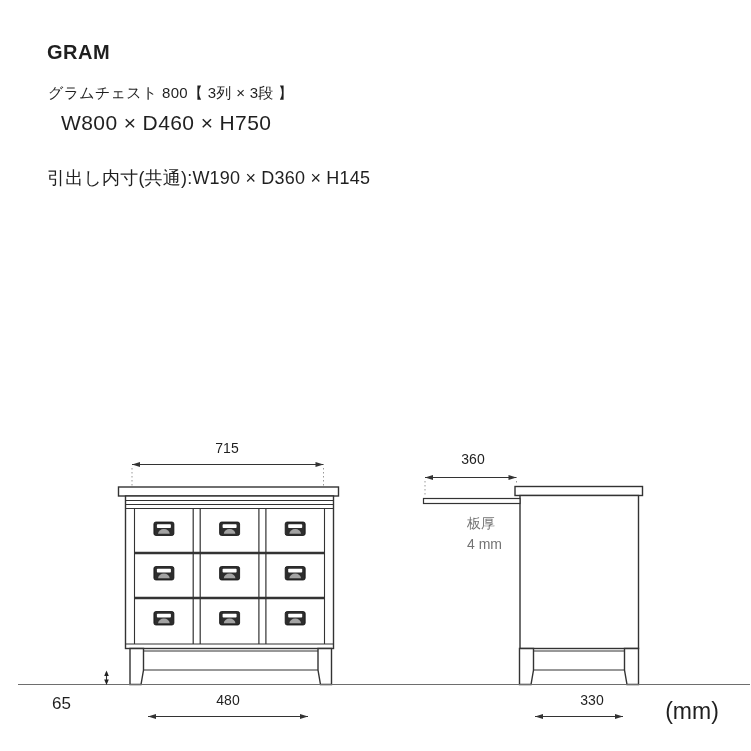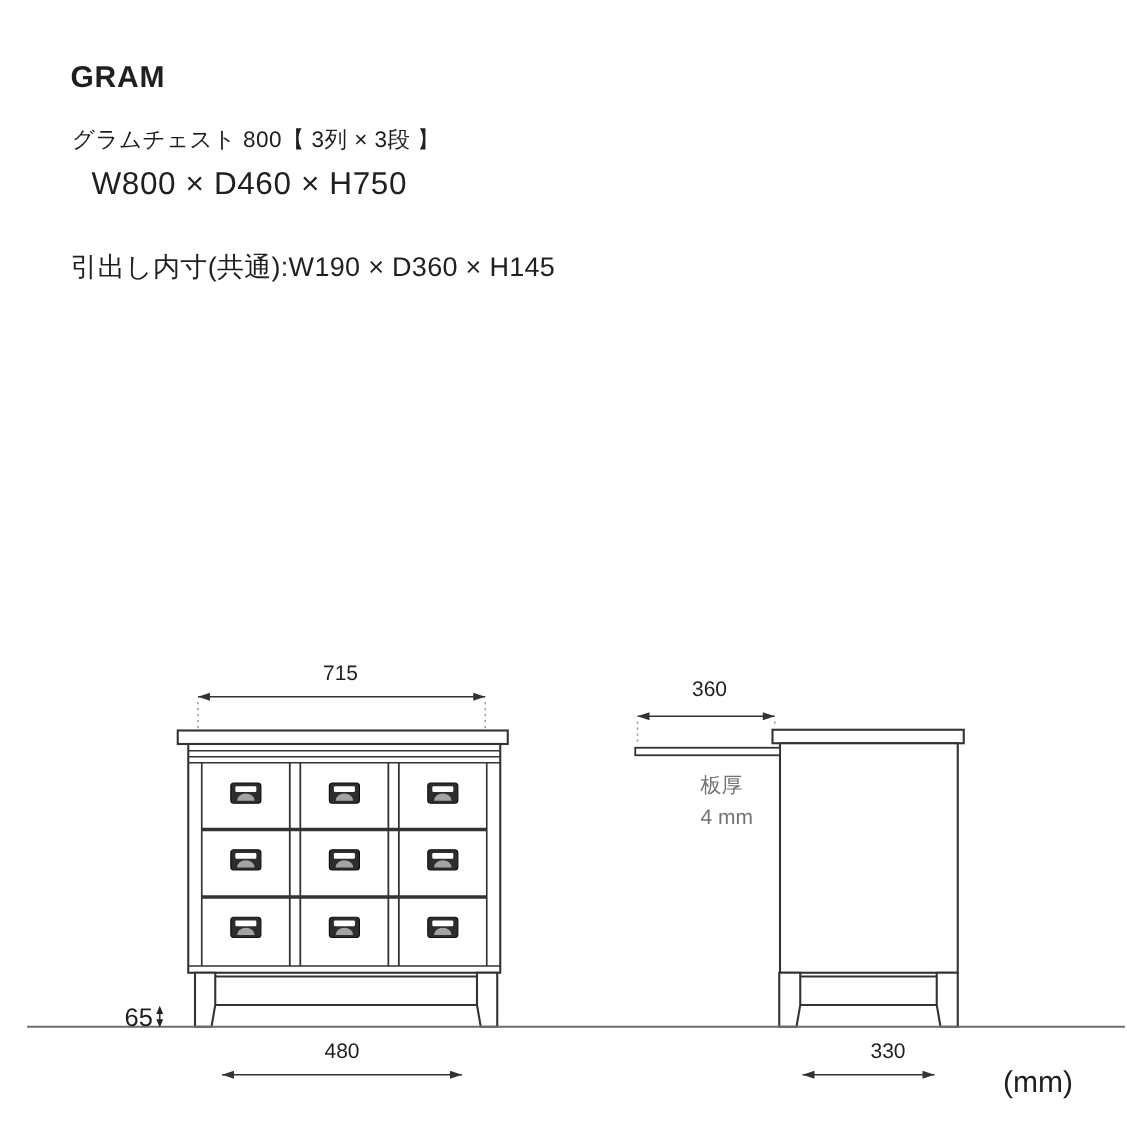--- a/index.html
+++ b/index.html
@@ -8,23 +8,23 @@
   .abs{position:absolute;}
   .brand{left:47px;top:42px;font-size:20px;font-weight:bold;letter-spacing:0.5px;line-height:1;}
   .subtitle{left:48px;top:84px;font-size:15px;letter-spacing:0.3px;text-align:center;}
   .overall{left:47px;top:111px;font-size:21px;letter-spacing:0.4px;margin-left:14px;}
   .inner-size{left:47px;top:166px;font-size:18px;letter-spacing:0.2px;}
   .dim{font-size:14px;text-align:center;line-height:1;}
   .dim-715{left:187px;top:441px;width:80px;}
   .dim-360{left:433px;top:452px;width:80px;}
   .dim-650{left:188px;top:693px;width:80px;}
   .dim-330{left:552px;top:693px;width:80px;}
-  .dim-65{left:52px;top:670px;width:50px;font-size:17px;text-align:right;line-height:1;}
+  .dim-65{left:52px;top:695px;width:50px;font-size:17px;line-height:1;}
   .board-thickness{left:427px;top:513px;font-size:14px;line-height:21px;color:#737373;margin-left:40px;}
-  .unit{left:661px;top:700px;width:62px;font-size:20px;text-align:center;line-height:1;margin-top:12px;}
+  .unit{left:661px;top:700px;width:62px;font-size:23px;text-align:center;line-height:1;}
   svg{position:absolute;left:0;top:0;}
 </style>
 </head>
 <body>
 
 <div class="abs brand">GRAM</div>
 <div class="abs subtitle">グラムチェスト 800【 3列 × 3段 】</div>
 <div class="abs overall">W800 × D460 × H750</div>
 <div class="abs inner-size">引出し内寸(共通):W190 × D360 × H145</div>
 

